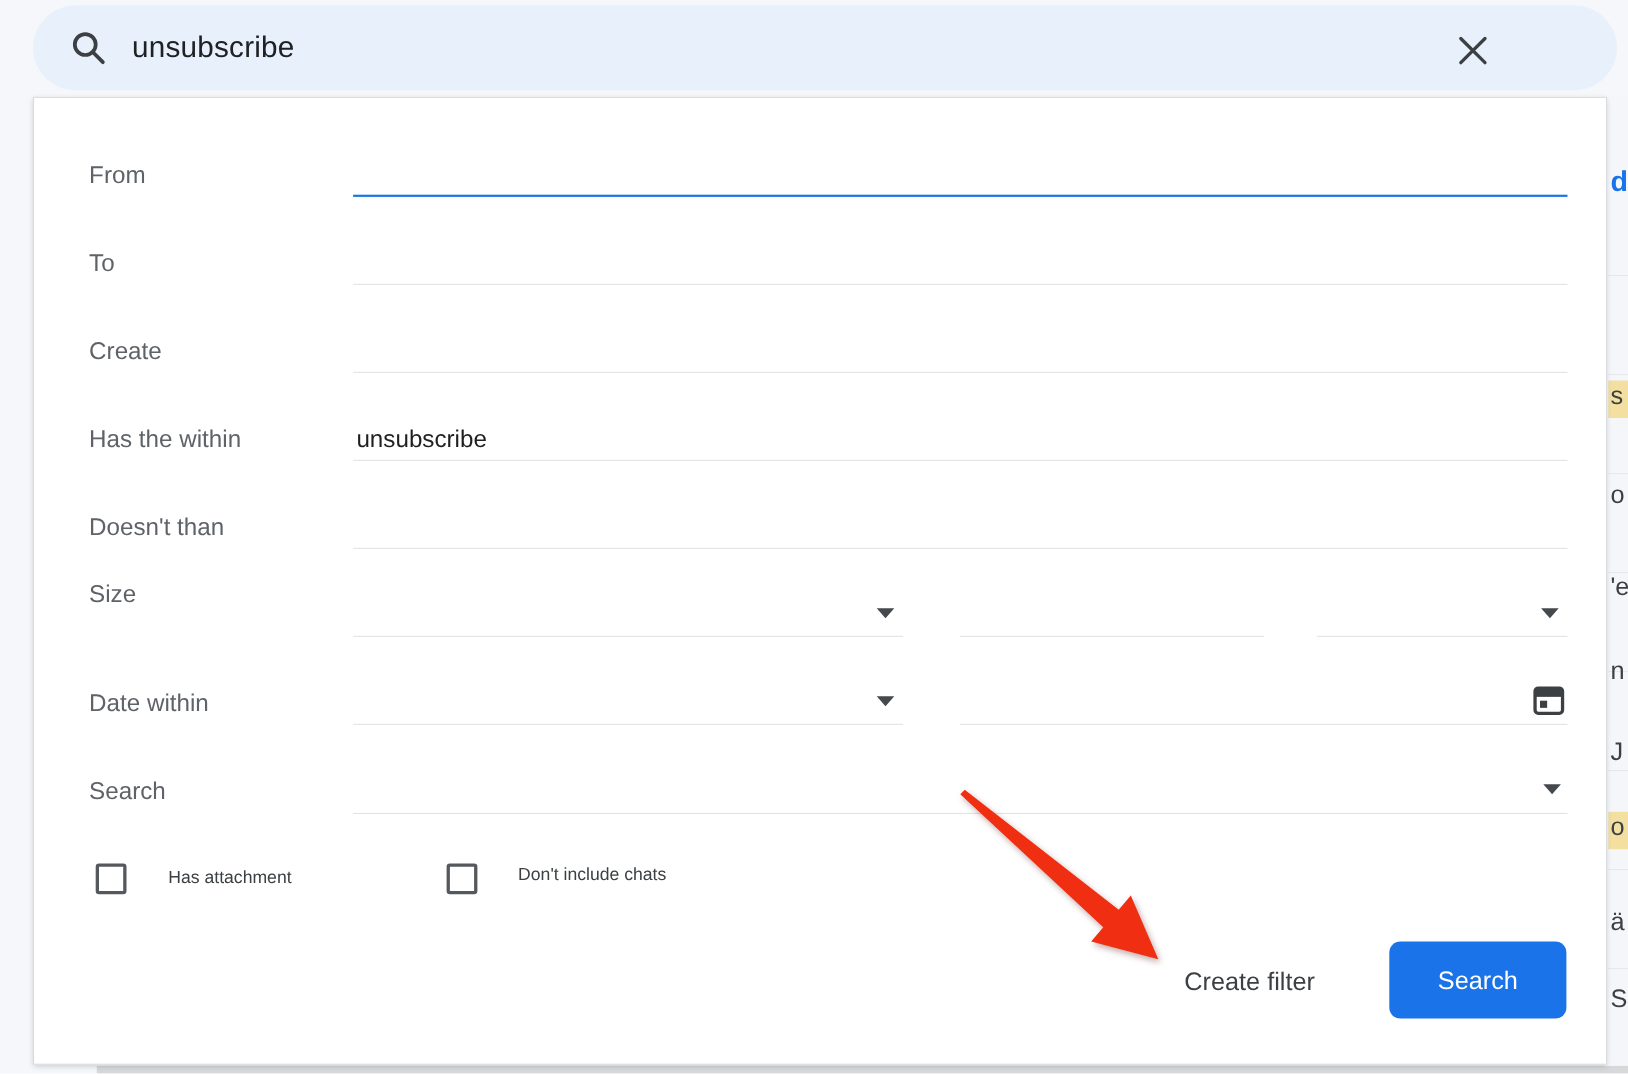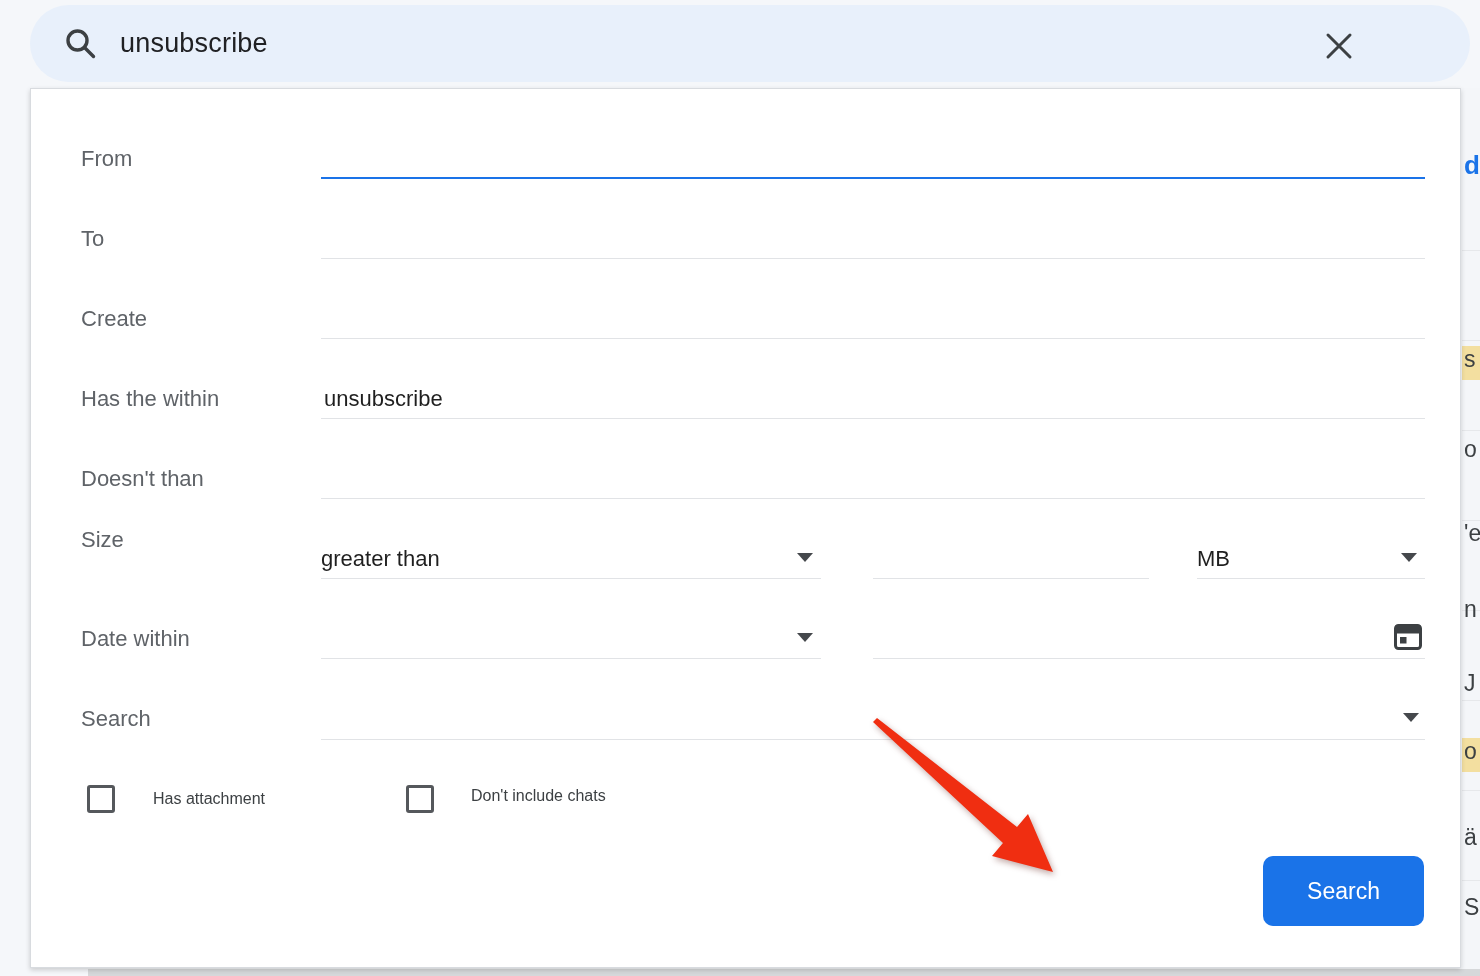--- a/index.html
+++ b/index.html
@@ -129,32 +129,26 @@
   <div class="field-hit" style="left:290px; top:280px; width:1104px">
     <div class="field-value" style="left:3px; top:17px">unsubscribe</div>
   </div>
   <div class="underline" style="left:290px; top:329px; width:1104px"></div>
 
   <div class="row-label" style="top:377px">Doesn't than</div>
   <div class="field-hit" style="left:290px; top:360px; width:1104px"></div>
   <div class="underline" style="left:290px; top:409px; width:1104px"></div>
 
   <div class="row-label" style="top:438px">Size</div>
-  <div class="select-hit" style="left:290px; top:440px; width:500px">
-    <div class="field-value" style="left:0; top:17px">greater than</div>
-  </div>
   <div class="caret" style="left:766px; top:464px"></div>
   <div class="underline" style="left:290px; top:489px; width:500px"></div>
 
   <div class="field-hit" style="left:842px; top:440px; width:276px"></div>
   <div class="underline" style="left:842px; top:489px; width:276px"></div>
 
-  <div class="select-hit" style="left:1166px; top:440px; width:228px">
-    <div class="field-value" style="left:0; top:17px">MB</div>
-  </div>
   <div class="caret" style="left:1370px; top:464px"></div>
   <div class="underline" style="left:1166px; top:489px; width:228px"></div>
 
   <div class="row-label" style="top:537px">Date within</div>
   <div class="caret" style="left:766px; top:544px"></div>
   <div class="underline" style="left:290px; top:569px; width:500px"></div>
 
   <div class="field-hit" style="left:842px; top:520px; width:552px"></div>
   <div class="underline" style="left:842px; top:569px; width:552px"></div>
   <span style="position:absolute; left:1361px; top:531px; width:32px; height:32px; cursor:pointer">
@@ -167,18 +161,19 @@
 
   <div class="row-label" style="top:617px">Search</div>
   <div class="caret" style="left:1372px; top:624px"></div>
   <div class="underline" style="left:290px; top:650px; width:1104px"></div>
 
   <div class="checkbox" style="left:56px; top:696px"></div>
   <div class="checkbox-label" style="left:122px; top:697px">Has attachment</div>
   <div class="checkbox" style="left:375px; top:696px"></div>
   <div class="checkbox-label" style="left:440px; top:694px">Don't include chats</div>
 
+  <div class="create-filter-btn">Create filter</div>
   <button class="search-btn">Search</button>
 </div>
 
 <svg class="anno" width="1480" height="976" viewBox="0 0 1480 976">
   <polygon points="873,722 877,718 1017,827 1028,814 1053,872 992,856 1003,843" fill="#f02e11"></polygon>
 </svg>
 
 </body></html>

